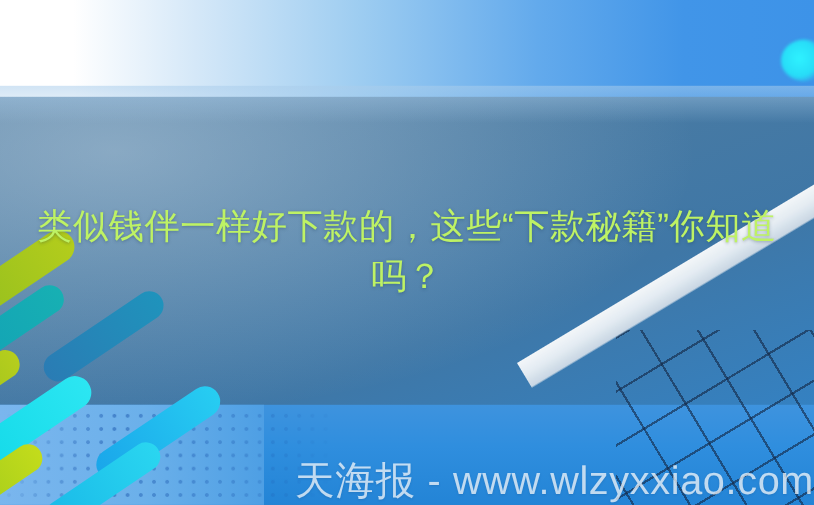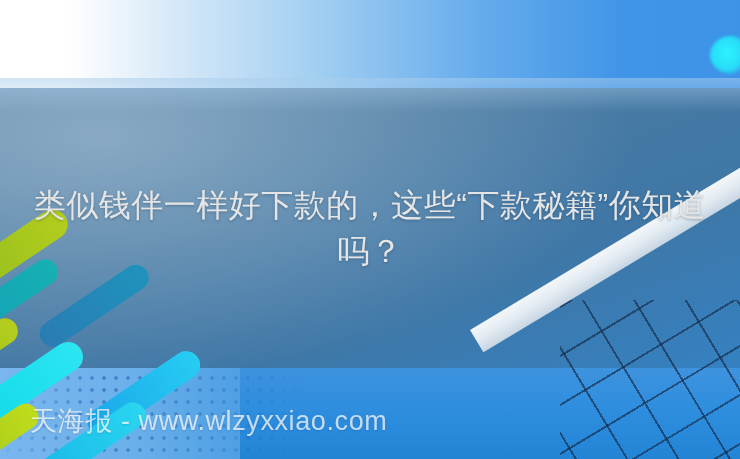--- a/index.html
+++ b/index.html
@@ -92,34 +92,34 @@
   .bars-low{position:absolute;left:-60px;top:362px;width:300px;height:97px;}
   .lbar{position:absolute;border-radius:999px;transform:rotate(-34deg);transform-origin:0 50%;}
   .lbar-c1{left:36px; top:42px; width:126px;height:30px;background:linear-gradient(90deg,#13d9e8 0%,#2ce6f2 100%);}
   .lbar-c2{left:150px;top:54px; width:130px;height:28px;background:linear-gradient(90deg,#1aa6ea 0%,#27cdf2 100%);}
   .lbar-g3{left:20px; top:86px; width:92px; height:26px;background:linear-gradient(90deg,#9ec91c 0%,#c3dc1b 100%);}
   .lbar-c3{left:104px;top:100px;width:120px;height:26px;background:linear-gradient(90deg,#19b9e8 0%,#2ad6f0 100%);}
 
   
   .headline{
     position:absolute;left:0;top:182px;width:740px;
-    text-align:center;color:#e5e5e5;
+    text-align:center;color:#bef264;
     font-size:32px;line-height:46px;font-weight:400;
     letter-spacing:.5px;
     text-shadow:0 1px 3px rgba(20,45,75,.35);
     padding:0 30px;box-sizing:border-box;
     white-space:pre-wrap;
   }
 
   
   .watermark{
-    position:absolute;left:0;top:404px;width:740px;
-    text-align:left;
+    position:absolute;left:0;top:420px;width:740px;
+    text-align:right;
     color:rgba(255,255,255,.72);
-    font-size:27px;line-height:34px;font-weight:300;
+    font-size:36px;line-height:34px;font-weight:300;
     letter-spacing:.6px;
     padding-left:30px;box-sizing:border-box;
     text-shadow:0 1px 2px rgba(20,60,110,.18);
   }
 </style>
 </head>
 <body>
 
 <div id="stage">
 

